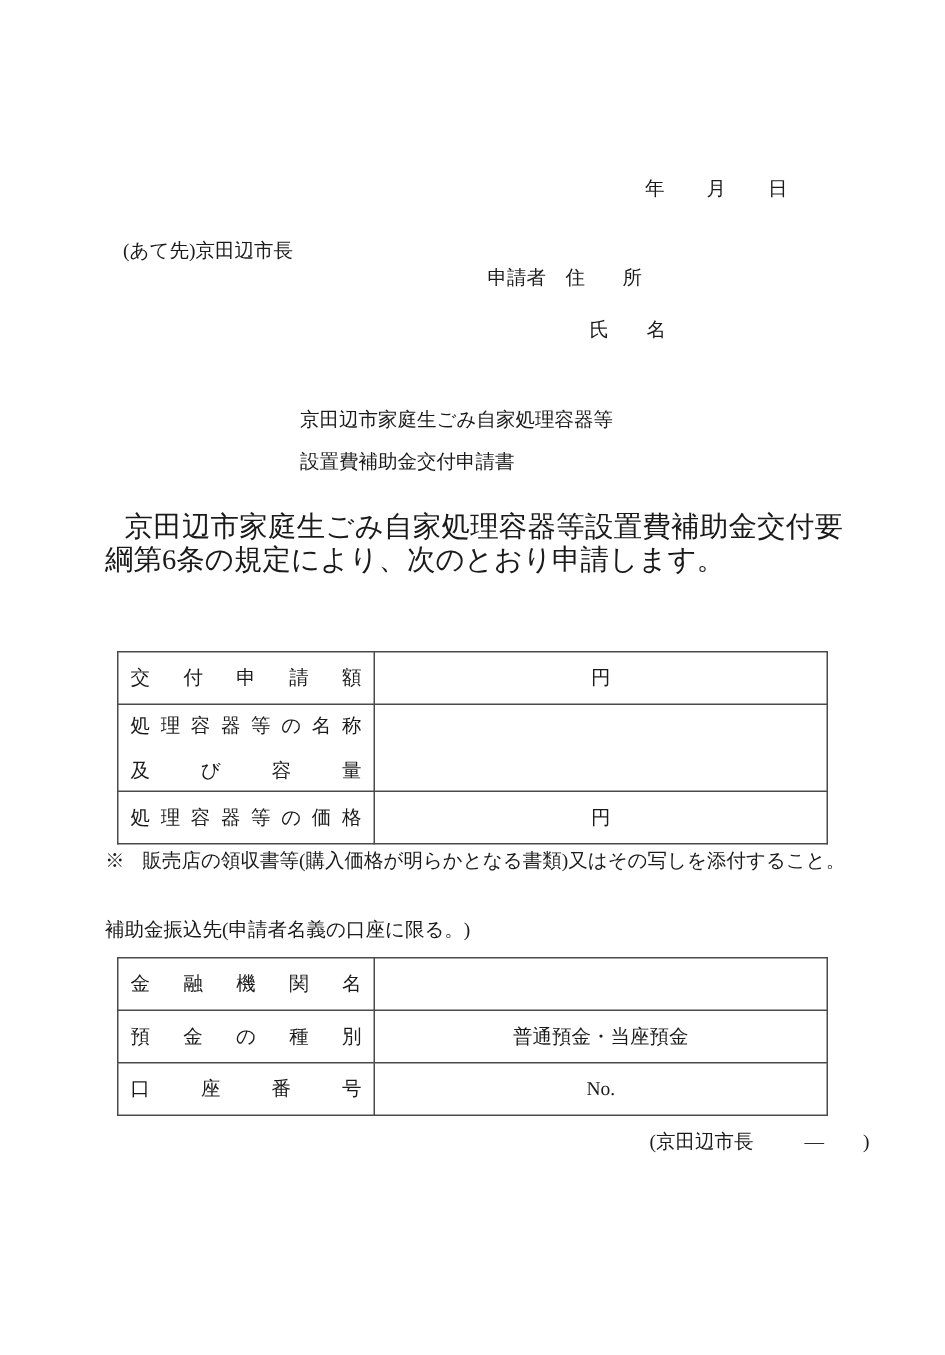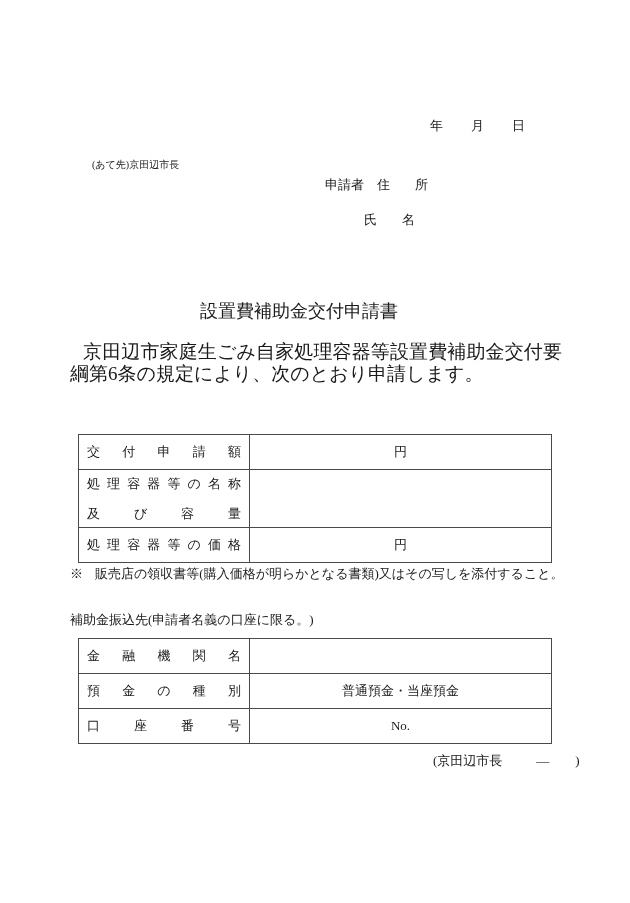--- a/index.html
+++ b/index.html
@@ -33,49 +33,49 @@
 
   .date-line {
     left: 430px;
     top: 117px;
     font-size: 13px;
   }
   .date-line span { display: inline-block; width: 41px; text-align: left; }
   .date-line span:last-child { width: auto; }
 
   .addressee {
-    left: 92px;
+    left: 82px;
     top: 158px;
-    font-size: 10px;
+    font-size: 13px;
   }
 
   .applicant {
     left: 325px;
     top: 176px;
     font-size: 13px;
   }
   .applicant .role { display: inline-block; width: 52px; }
   .applicant .field-ad { letter-spacing: 6px; }
   .applicant-2 {
-    left: 312px;
+    left: 341px;
     top: 211px;
     font-size: 13px;
   }
   .applicant-2 .role { display: inline-block; width: 52px; }
   .applicant-2 .field-nm { letter-spacing: 6px; }
 
   .doc-title-1 {
     left: 200px;
     top: 271px;
     font-size: 13px;
   }
   .doc-title-2 {
     left: 200px;
     top: 299px;
-    font-size: 18px;
+    font-size: 13px;
   }
 
   .body-par {
     position: absolute;
     left: 70px;
     top: 341px;
     width: 492px;
     font-size: 19px;
     line-height: 22px;
     text-indent: 13px;
@@ -156,20 +156,21 @@
 
   <div class="abs addressee">(あて先)京田辺市長</div>
 
   <div class="abs applicant">
     <span class="role">申請者</span><span class="field-ad">住　所</span>
   </div>
   <div class="abs applicant-2">
     <span class="role"></span><span class="field-nm">氏　名</span>
   </div>
 
+  <div class="abs doc-title-1">京田辺市家庭生ごみ自家処理容器等</div>
   <div class="abs doc-title-2">設置費補助金交付申請書</div>
 
   <div class="body-par">京田辺市家庭生ごみ自家処理容器等設置費補助金交付要綱第6条の規定により、次のとおり申請します。</div>
 
   <table class="form-table table-a">
     <tbody>
         <tr class="r1">
       <td class="lbl">
         <span class="spread">
           <i>交</i>

